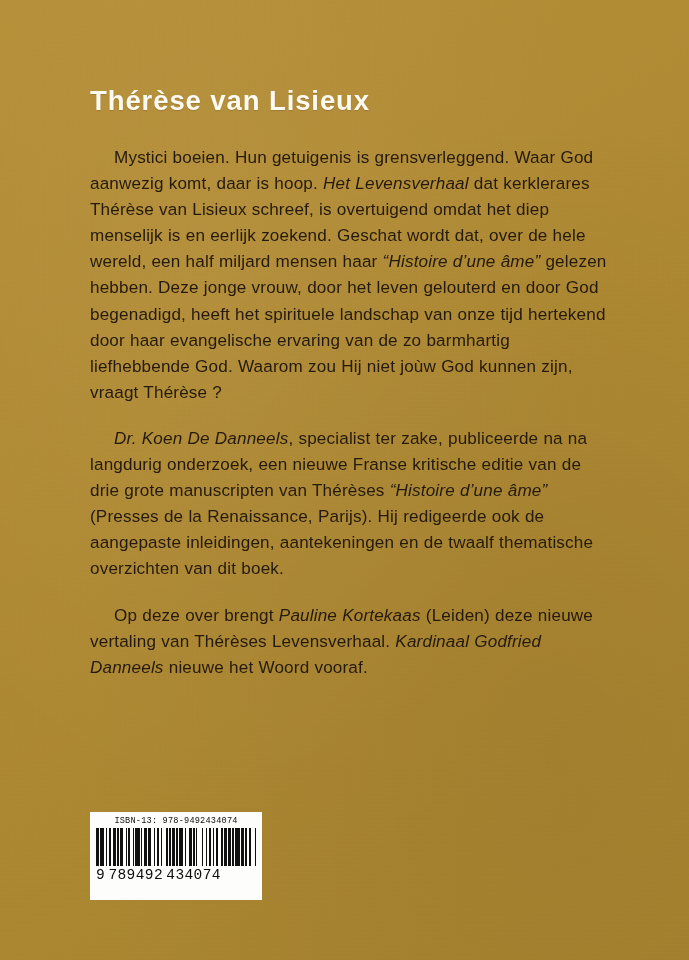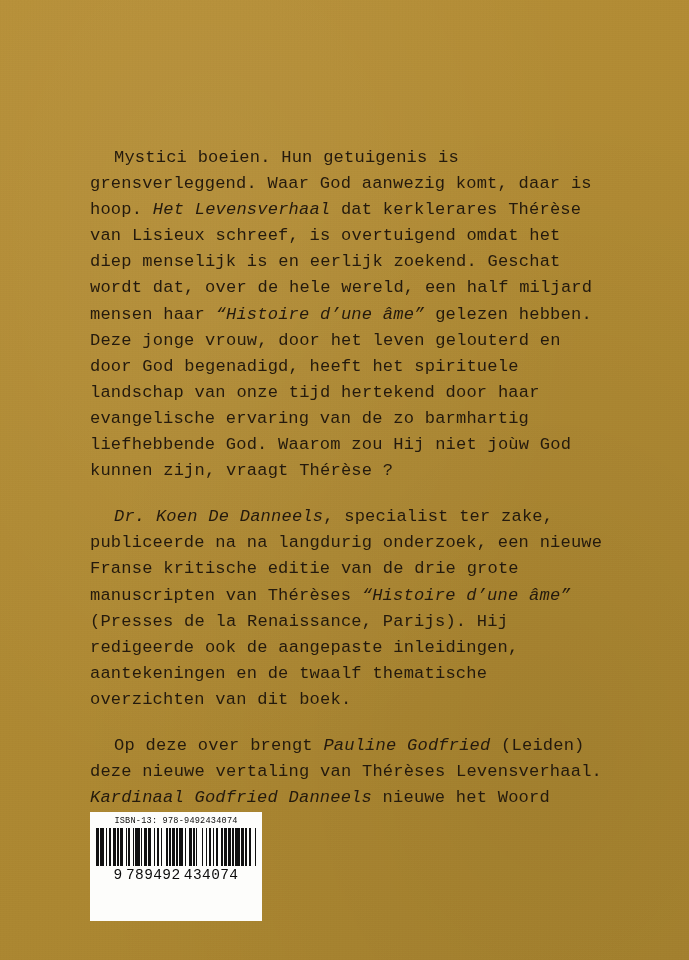--- a/index.html
+++ b/index.html
@@ -58,33 +58,32 @@
     color: #241a0d;
     font-size: 17.1px;
     line-height: 26.1px;
     letter-spacing: 0.01em;
     word-spacing: 0.2px;
   }
 
   #blurb p {
     margin: 0 0 20px 0;
     text-indent: 24px;
-    font-family: Liberation Mono, monospace;
   }
   #blurb p:last-child { margin-bottom: 0; }
 
   #blurb i { font-style: italic; }
 
   
   #barcode-block {
     position: absolute;
     left: 90px;
     top: 812px;
     width: 172px;
-    height: 109px;
+    height: 88px;
     background: #fdfdfb;
     box-sizing: border-box;
     padding: 4px 6px 3px 6px;
     display: flex;
     flex-direction: column;
     box-shadow: 0 0 0 0 rgba(0,0,0,0);
   }
 
   #isbn-text {
     font-family: "Liberation Mono", "DejaVu Sans Mono", monospace;
@@ -111,37 +110,37 @@
     background: transparent;
     height: 100%;
   }
 
   #barcode-digits {
     font-family: "Liberation Mono", "DejaVu Sans Mono", monospace;
     font-size: 14.5px;
     color: #0d0d0d;
     line-height: 17px;
     margin-top: 1px;
-    text-align: center;
     letter-spacing: 0.4px;
     white-space: nowrap;
   }
 </style>
 </head>
 <body>
 
 <div id="cover">
 
   <div id="grain"></div>
 
+  <h1 id="title">Thérèse van Lisieux</h1>
 
   <div id="blurb">
     <p><span>Mystici boeien. Hun getuigenis is grensverleggend. Waar God aanwezig komt, daar is hoop. </span><i>Het Levensverhaal</i><span> dat kerklerares Thérèse van Lisieux schreef, is overtuigend omdat het diep menselijk is en eerlijk zoekend. Geschat wordt dat, over de hele wereld, een half miljard mensen haar </span><i>“Histoire d’une âme”</i><span> gelezen hebben. Deze jonge vrouw, door het leven gelouterd en door God begenadigd, heeft het spirituele landschap van onze tijd hertekend door haar evangelische ervaring van de zo barmhartig liefhebbende God. Waarom zou Hij niet joùw God kunnen zijn, vraagt Thérèse ?</span></p>
     <p><i>Dr. Koen De Danneels</i><span>, specialist ter zake, publiceerde na na langdurig onderzoek, een nieuwe Franse kritische editie van de drie grote manuscripten van Thérèses </span><i>“Histoire d’une âme”</i><span> (Presses de la Renaissance, Parijs). Hij redigeerde ook de aangepaste inleidingen, aantekeningen en de twaalf thematische overzichten van dit boek.</span></p>
-    <p><span>Op deze over brengt </span><i>Pauline Godfried</i><span> (Leiden) deze nieuwe vertaling van Thérèses Levensverhaal. </span><i>Kardinaal Godfried Danneels</i><span> nieuwe het Woord vooraf.</span></p>
+    <p><span>Op deze over brengt </span><i>Pauline Kortekaas</i><span> (Leiden) deze nieuwe vertaling van Thérèses Levensverhaal. </span><i>Kardinaal Godfried Danneels</i><span> nieuwe het Woord vooraf.</span></p>
   </div>
 
   <div id="barcode-block">
     <div id="isbn-text">ISBN-13: 978-9492434074</div>
     <div id="bars">
         <div class="b" style="width: 2.84px;"></div>
         <div class="s" style="width: 1.42px;"></div>
         <div class="b" style="width: 4.26px;"></div>
         <div class="s" style="width: 1.42px;"></div>
         <div class="b" style="width: 1.42px;"></div>

